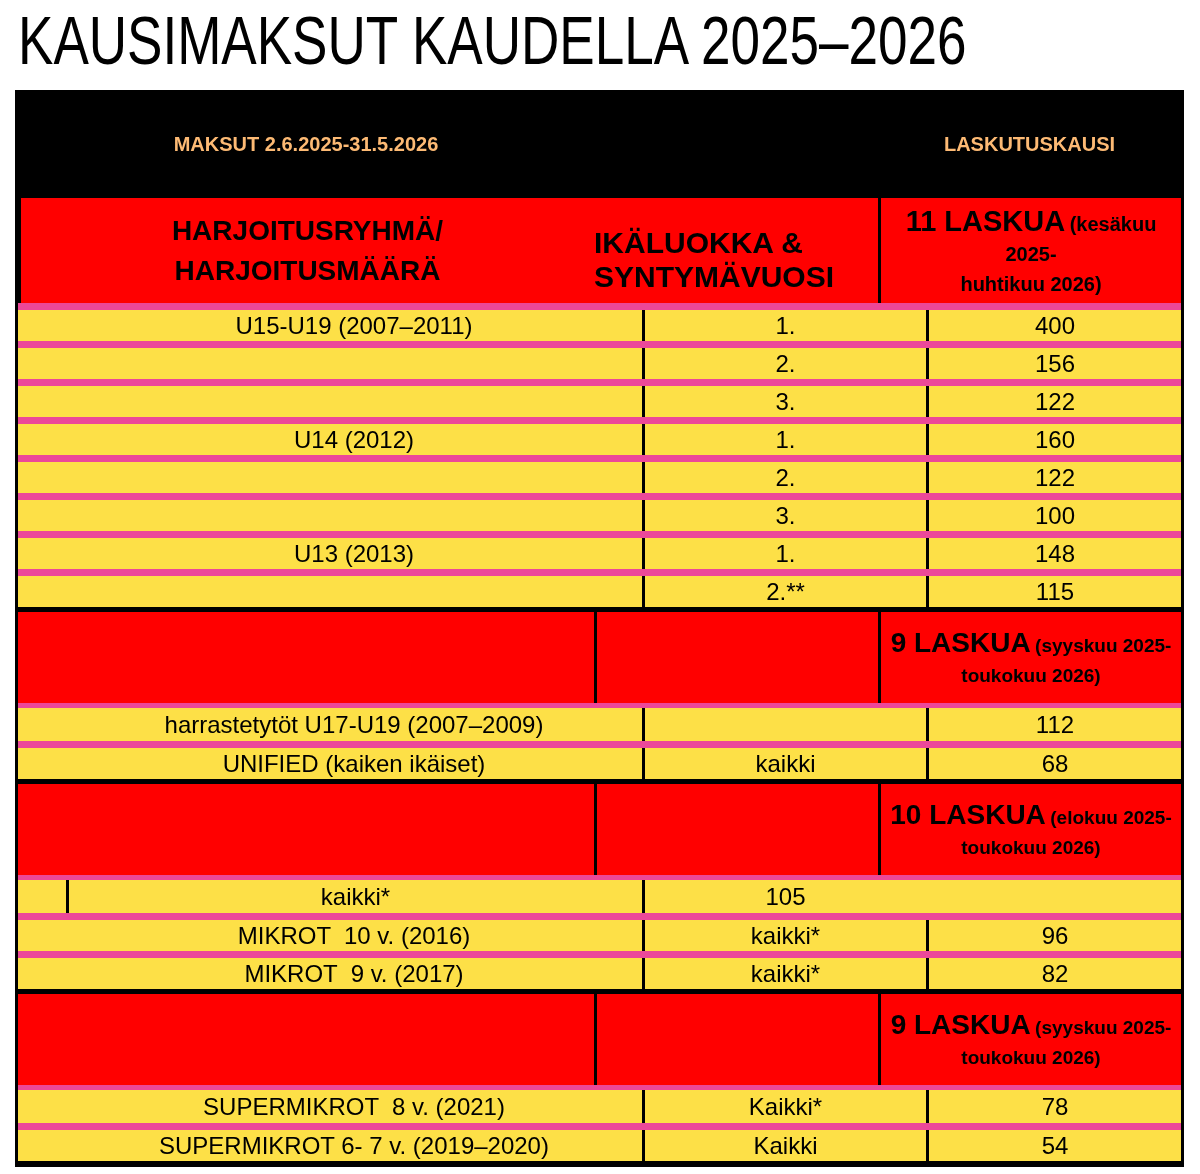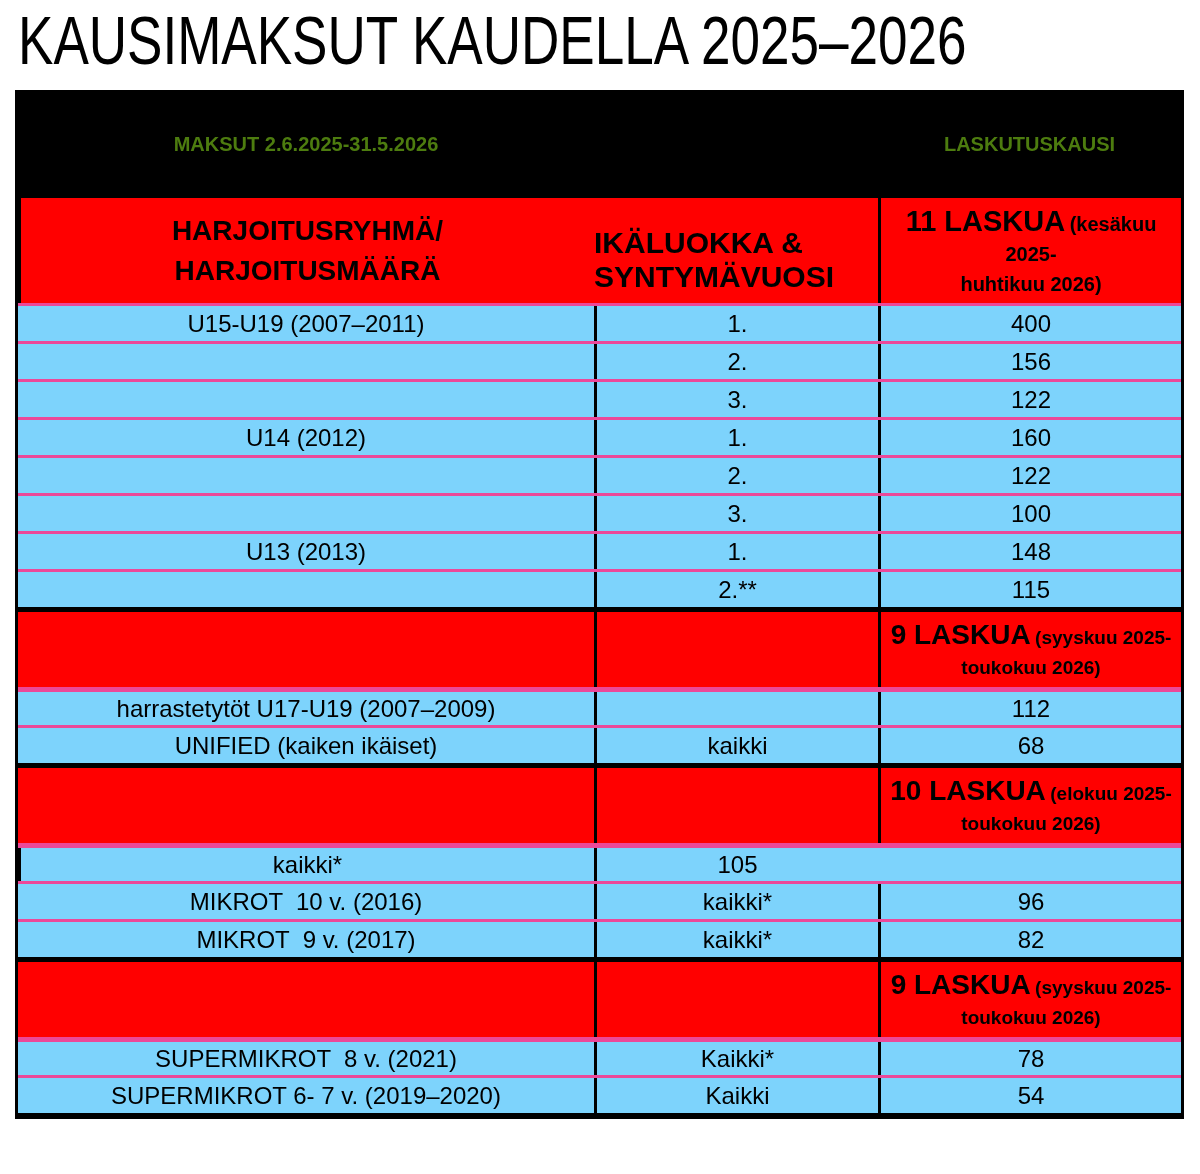--- a/index.html
+++ b/index.html
@@ -38,21 +38,21 @@
     grid-template-columns: 576px 284px 1fr;
     box-sizing: border-box;
   }
   .cell { box-sizing: border-box; min-width: 0; }
   .vline { border-left: 3px solid #000000; }
 
   
   .banner {
     height: 102px;
     background: #000000;
-    color: #4d7c0f;
+    color: #fdba74;
     font-weight: bold;
     font-size: 20px;
   }
   .banner .cell { display: flex; align-items: center; justify-content: center; }
 
   
   .hdr {
     height: 108px;
     background: #ff0000;
     border-top: 3px solid #000000;
@@ -63,32 +63,33 @@
     font-weight: bold; font-size: 30px; padding-bottom: 9px;
   }
   .hdr .h2 {
     display: flex; flex-direction: column; align-items: center; justify-content: center;
     font-weight: bold; font-size: 28px; line-height: 40px; text-align: center;
   }
 
   
   .r-data {
     height: 38px;
-    background: #7dd3fc;
-    border-top: 3px solid #ec4899;
+    background: #fde047;
+    border-top: 7px solid #ec4899;
     font-size: 24px;
+    padding-left: 48px;
   }
   .r-data .cell {
     display: flex; align-items: center; justify-content: center;
     white-space: pre-wrap; line-height: 26px;
   }
 
   
   .r-sec {
-    height: 80px;
+    height: 96px;
     background: #ff0000;
     border-top: 5px solid #000000;
   }
   .r-sec + .grid-row { border-top-width: 5px; }
 
   .billing {
     display: flex; align-items: center; justify-content: center;
     text-align: center; padding: 4px 6px;
   }
   .billing .big   { font-weight: bold; font-size: 29px; line-height: 36px; }

